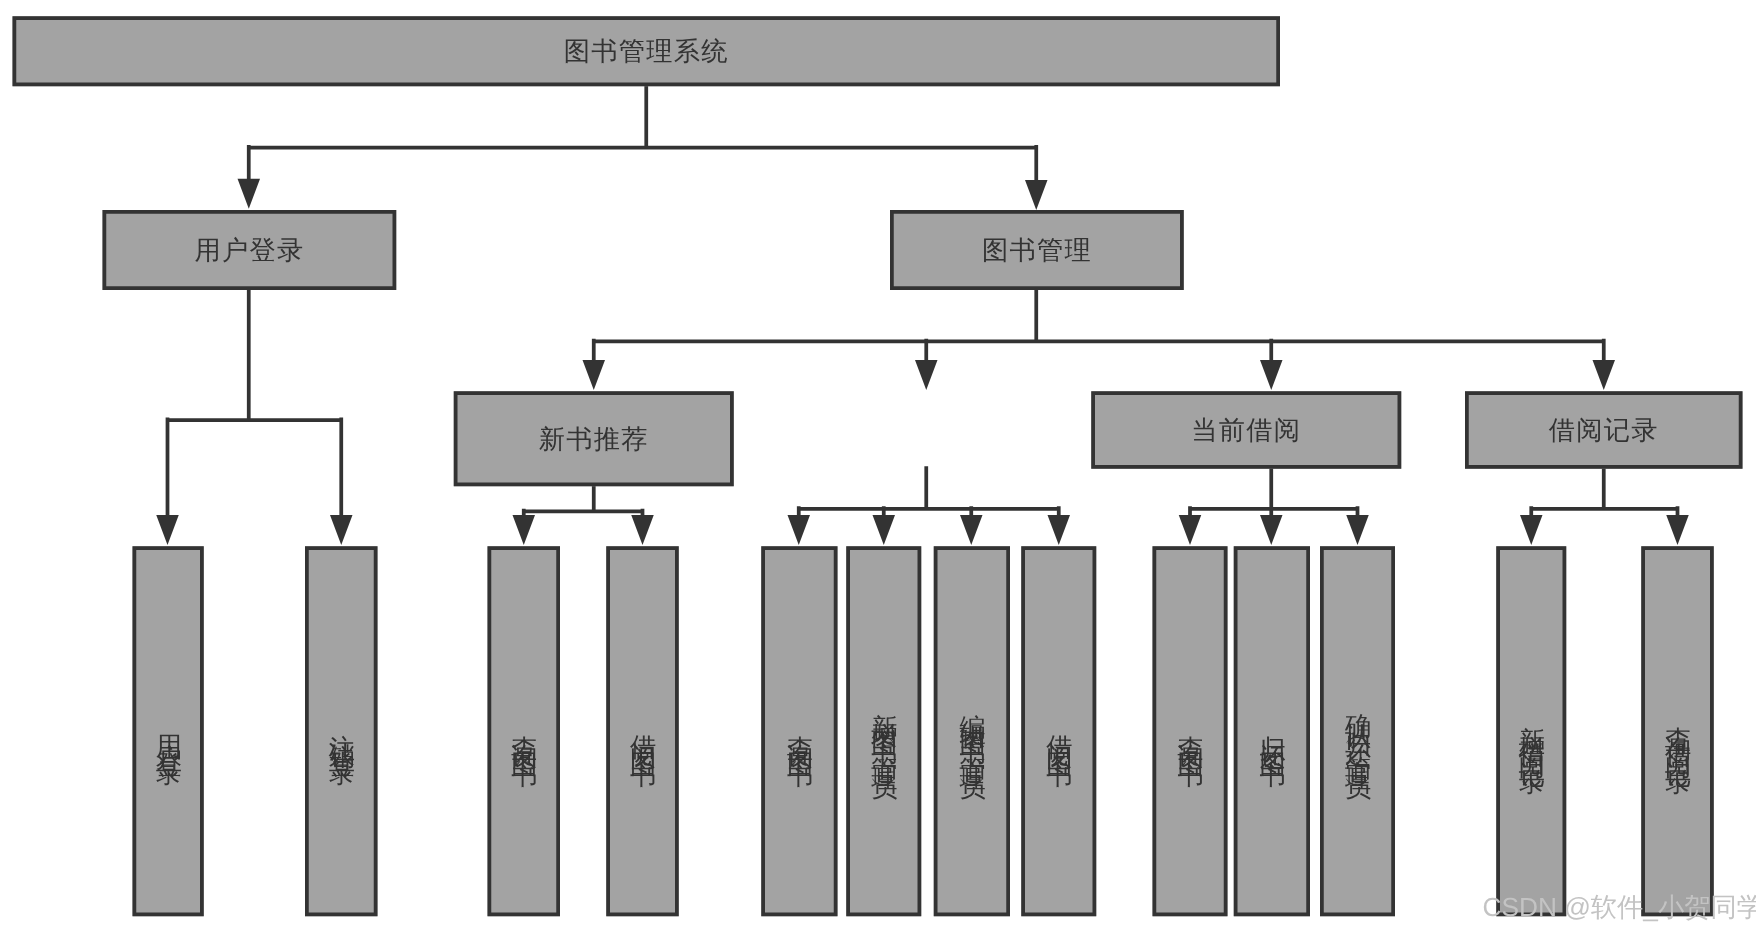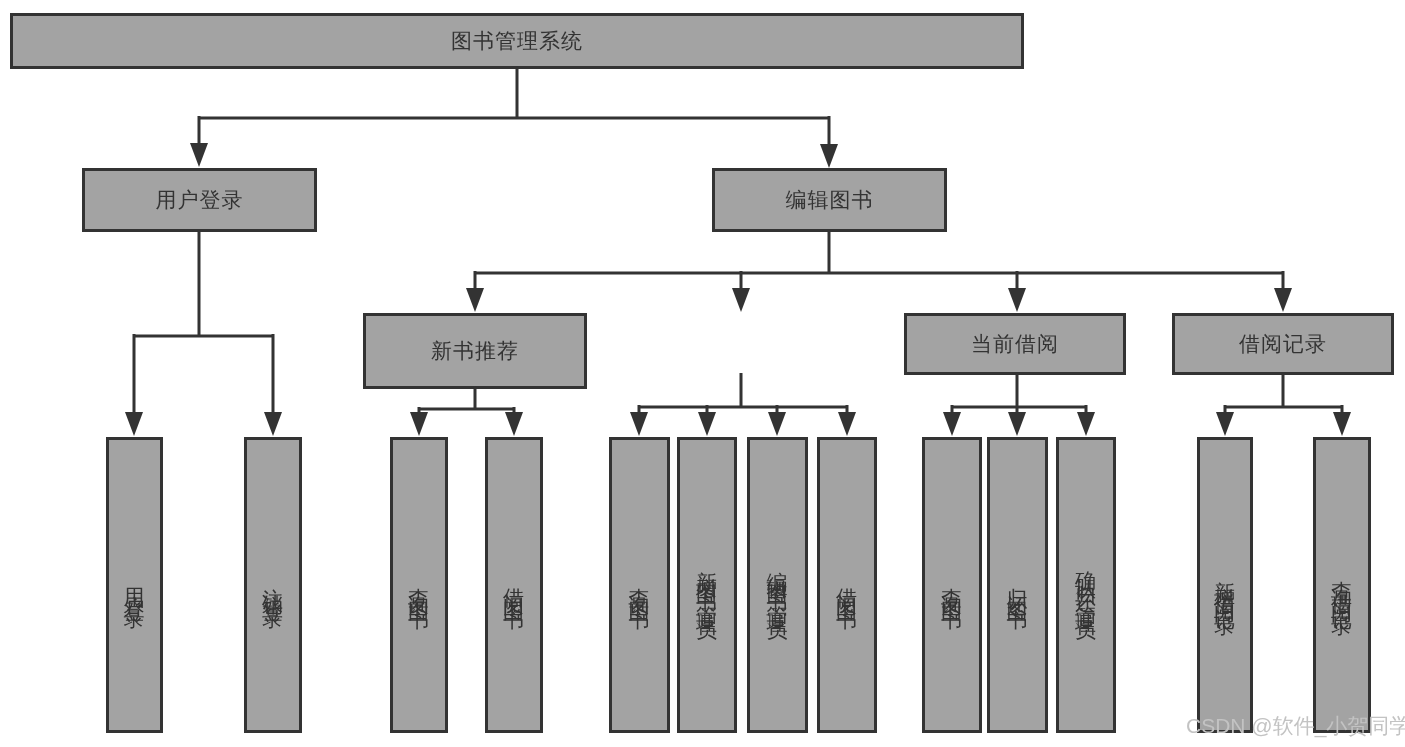--- a/index.html
+++ b/index.html
@@ -93,27 +93,27 @@
   </svg>
 
   <div class="box h" style="left:10px;top:13px;width:1014px;height:56px">
     <span>图书管理系统</span>
   </div>
 
   <div class="box h" style="left:82px;top:168px;width:235px;height:64px">
     <span>用户登录</span>
   </div>
   <div class="box h" style="left:712px;top:168px;width:235px;height:64px">
-    <span>编辑图书</span>
+    <span>图书管理</span>
   </div>
 
   <div class="box h" style="left:363px;top:313px;width:224px;height:76px">
     <span>新书推荐</span>
   </div>
-  <div class="box h" style="left:904px;top:313px;width:222px;height:62px">
+  <div class="box h" style="left:873px;top:313px;width:248px;height:62px">
     <span>当前借阅</span>
   </div>
   <div class="box h" style="left:1172px;top:313px;width:222px;height:62px">
     <span>借阅记录</span>
   </div>
 
   <div class="box v" style="left:106px;top:437px;width:57px;height:296px">
     <span>用户登录</span>
   </div>
   <div class="box v" style="left:244px;top:437px;width:58px;height:296px">

